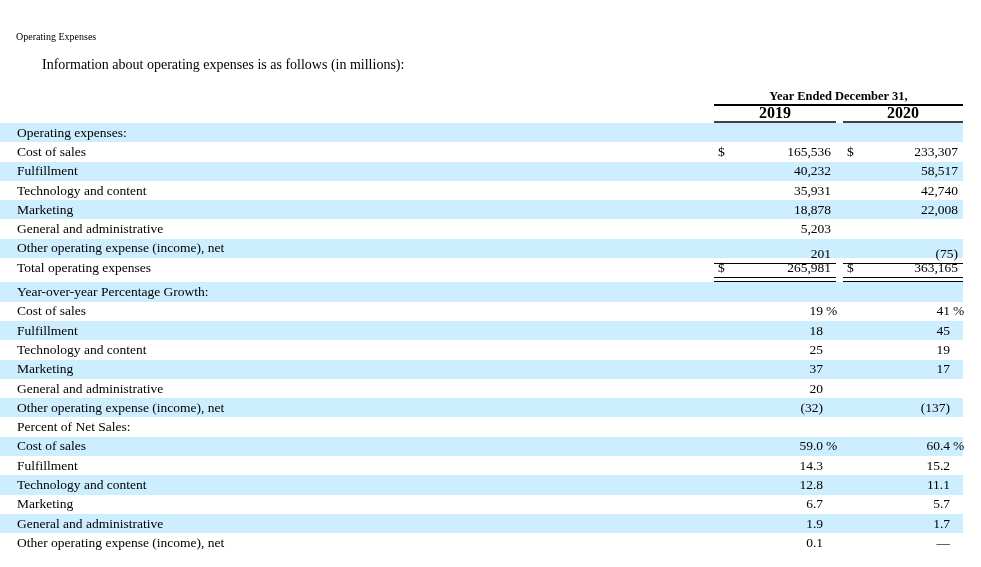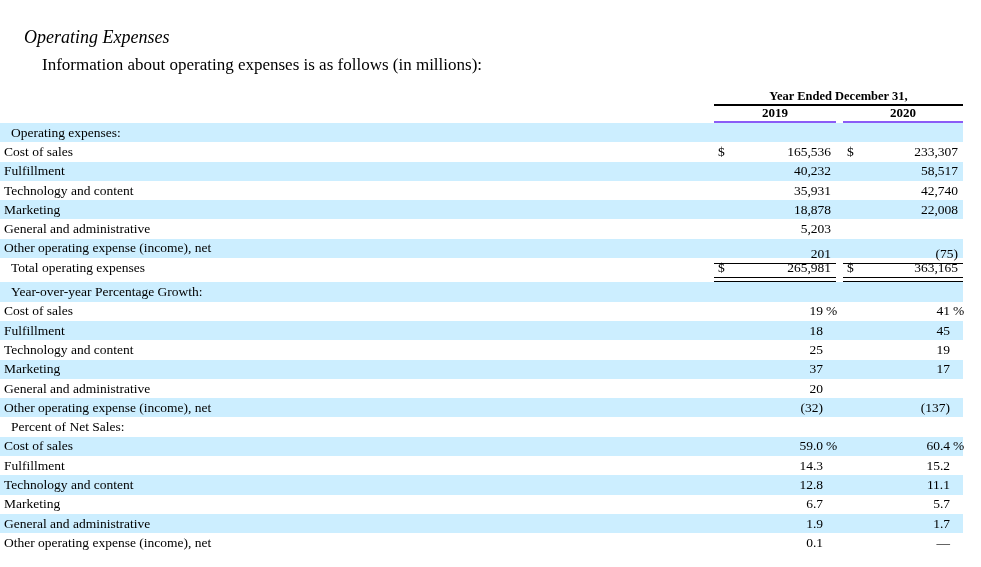--- a/index.html
+++ b/index.html
@@ -3,58 +3,57 @@
 <meta charset="utf-8">
 <style>
   * { box-sizing: border-box; margin: 0; padding: 0; }
   html, body { width: 981px; height: 567px; background: #ffffff; }
   body {
     font-family: "Liberation Serif", "DejaVu Serif", serif;
     color: #000;
     overflow: hidden;
   }
   .doc-title {
-    margin: 29px 0 0 24px;
-    font-style: italic;
-    font-size: 18px;
+    margin: 29px 0 0 16px;
+    font-size: 10px;
     line-height: 16px;
   }
   .doc-intro {
     margin: 12px 0 0 42px;
-    font-size: 17px;
+    font-size: 14px;
     line-height: 16px;
   }
   .fin-table {
     margin-top: 16px;
     width: 963px;
     font-size: 13.5px;
   }
   
   .hdr-span, .hdr-years { display: flex; height: 17px; align-items: flex-end; }
   .hdr-spacer { width: 714px; height: 100%; }
   .span-cell {
     width: 249px; text-align: center;
     font-weight: bold; font-size: 12.5px; line-height: 14px;
     border-bottom: 2px solid #000; padding-bottom: 1px;
   }
   .year-cell {
-    text-align: center; font-weight: bold; font-size: 13px; line-height: 14px;
-    border-bottom: 2px solid #8b5cf6; padding-bottom: 1px;
+    text-align: center; font-weight: bold; font-size: 16px; line-height: 14px;
+    border-bottom: 2px solid #404040; padding-bottom: 1px;
   }
   .ycol1 { width: 122px; }
   .ycol2 { width: 120px; }
   .hdr-gap { width: 7px; height: 100%; }
   
   .trow { display: flex; height: 19.3px; align-items: center; }
   .trow.hl { background: var(--hl, #cceeff); }
   .lbl {
     width: 714px; white-space: nowrap; overflow: hidden;
-    padding-left: 11px;
-  }
-  .lbl.ind1 { padding-left: 4px; }
+    padding-left: 17px;
+  }
+  .lbl.ind1 { padding-left: 17px; }
   .lbl.ind2 { }
   .ncol { display: flex; align-items: center; height: 100%; }
   .ncol.c1 { width: 122px; }
   .ncol.c2 { width: 120px; }
   .cgap { width: 7px; height: 100%; }
   .cur { width: 16px; padding-left: 4px; }
   .val { flex: 1; text-align: right; }
   .suf { width: 13px; padding-left: 3px; }
   .trow.money .val { padding-right: 5px; }
   .trow.rule-single .ncol { border-bottom: 1.5px solid #000; margin-top: 12px; }

